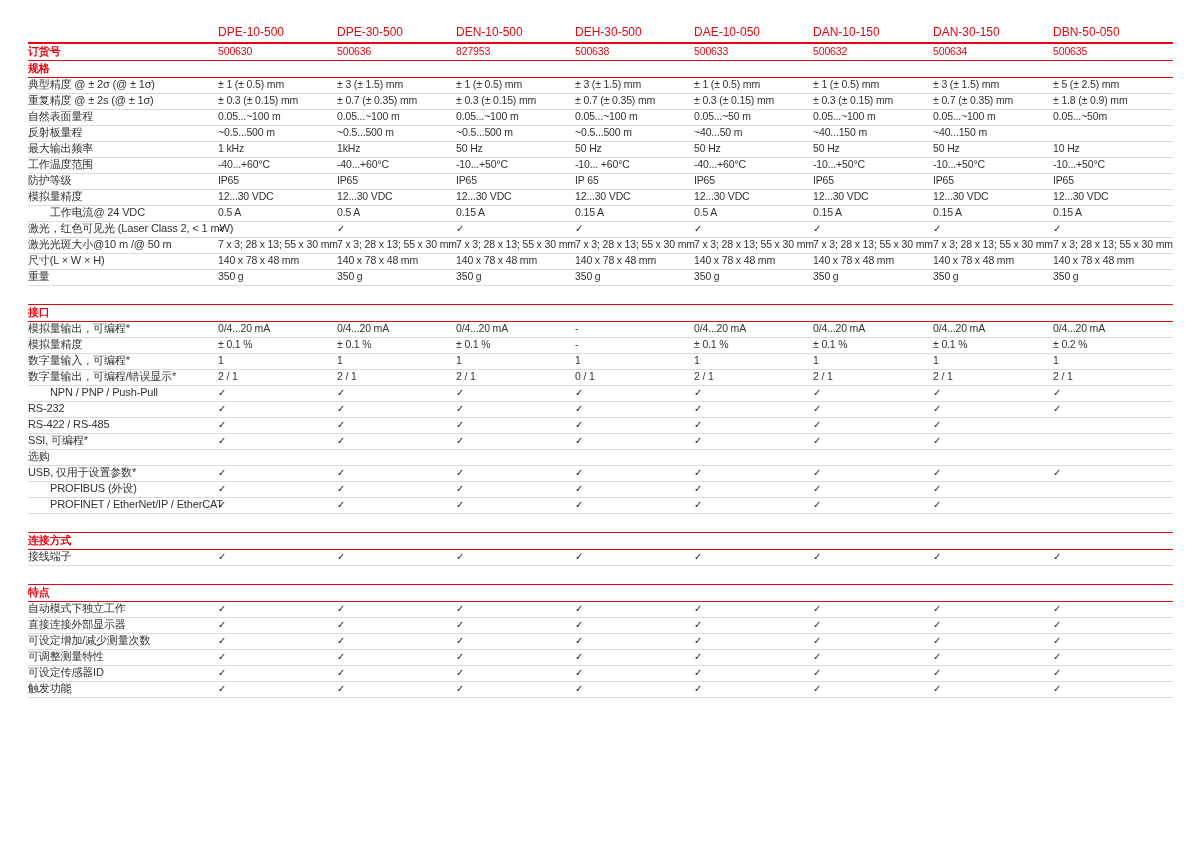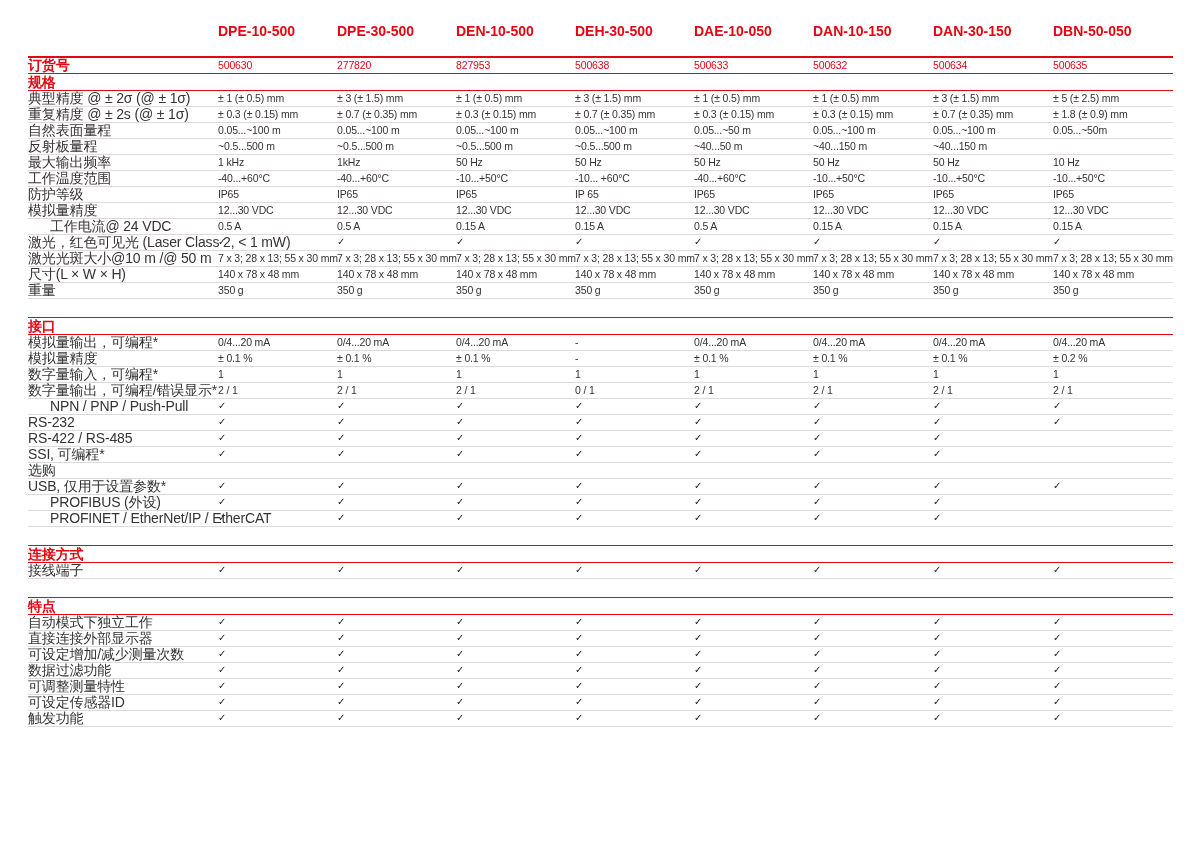--- a/index.html
+++ b/index.html
@@ -10,26 +10,26 @@
     font-family: "Liberation Sans", "DejaVu Sans", sans-serif;
     color: var(--text);
   }
   .sheet { margin: 24px 28px 0 28px; }
   table { border-collapse: collapse; table-layout: fixed; width: 1145px; }
   td {
     font-size: 10.5px; letter-spacing: -0.15px; color: var(--text);
     vertical-align: middle; padding: 0; height: 16px; line-height: 1.05;
     white-space: nowrap; overflow: visible;
   }
-  td.label-cell { font-size: 14px; }
+  td.label-cell { font-size: 11px; }
   td.indent { padding-left: 22px; }
   tr.model-row td {
-    font-size: 14px; font-weight: bold; color: var(--accent);
+    font-size: 12px; font-weight: normal; color: var(--accent);
     height: 19px; border-bottom: 2px solid var(--accent); letter-spacing: 0;
-    vertical-align: bottom; padding-bottom: 17px;
+    vertical-align: bottom; padding-bottom: 3px;
   }
   tr.order-row td { color: var(--accent); height: 17px; border-bottom: 1.5px solid var(--accent); }
   tr.order-row td.label-cell { font-weight: bold; }
   tr.section-row td {
     color: var(--accent); font-weight: bold; height: 17px;
     border-top: 1px solid var(--accent); border-bottom: 1.5px solid var(--accent);
   }
   tr.data-row td { border-bottom: 1px solid var(--rowline); }
   tr.spacer-row td { height: 19px; border: none; }
   td.check-cell { font-size: 10px; color: #222; }
@@ -58,21 +58,21 @@
           <td>DEN-10-500</td>
           <td>DEH-30-500</td>
           <td>DAE-10-050</td>
           <td>DAN-10-150</td>
           <td>DAN-30-150</td>
           <td>DBN-50-050</td>
         </tr>
         <tr class="order-row">
           <td class="label-cell">订货号</td>
           <td>500630</td>
-          <td>277820</td>
+          <td>500636</td>
           <td>827953</td>
           <td>500638</td>
           <td>500633</td>
           <td>500632</td>
           <td>500634</td>
           <td>500635</td>
         </tr>
         <tr class="section-row">
           <td class="label-cell" colspan="9">规格</td>
         </tr>
@@ -407,31 +407,20 @@
           <td class="check-cell">✓</td>
           <td class="check-cell">✓</td>
           <td class="check-cell">✓</td>
           <td class="check-cell">✓</td>
           <td class="check-cell">✓</td>
           <td class="check-cell">✓</td>
           <td class="check-cell">✓</td>
           <td class="check-cell">✓</td>
         </tr>
         <tr class="data-row">
-          <td class="label-cell">数据过滤功能</td>
-          <td class="check-cell">✓</td>
-          <td class="check-cell">✓</td>
-          <td class="check-cell">✓</td>
-          <td class="check-cell">✓</td>
-          <td class="check-cell">✓</td>
-          <td class="check-cell">✓</td>
-          <td class="check-cell">✓</td>
-          <td class="check-cell">✓</td>
-        </tr>
-        <tr class="data-row">
           <td class="label-cell">可调整测量特性</td>
           <td class="check-cell">✓</td>
           <td class="check-cell">✓</td>
           <td class="check-cell">✓</td>
           <td class="check-cell">✓</td>
           <td class="check-cell">✓</td>
           <td class="check-cell">✓</td>
           <td class="check-cell">✓</td>
           <td class="check-cell">✓</td>
         </tr>

